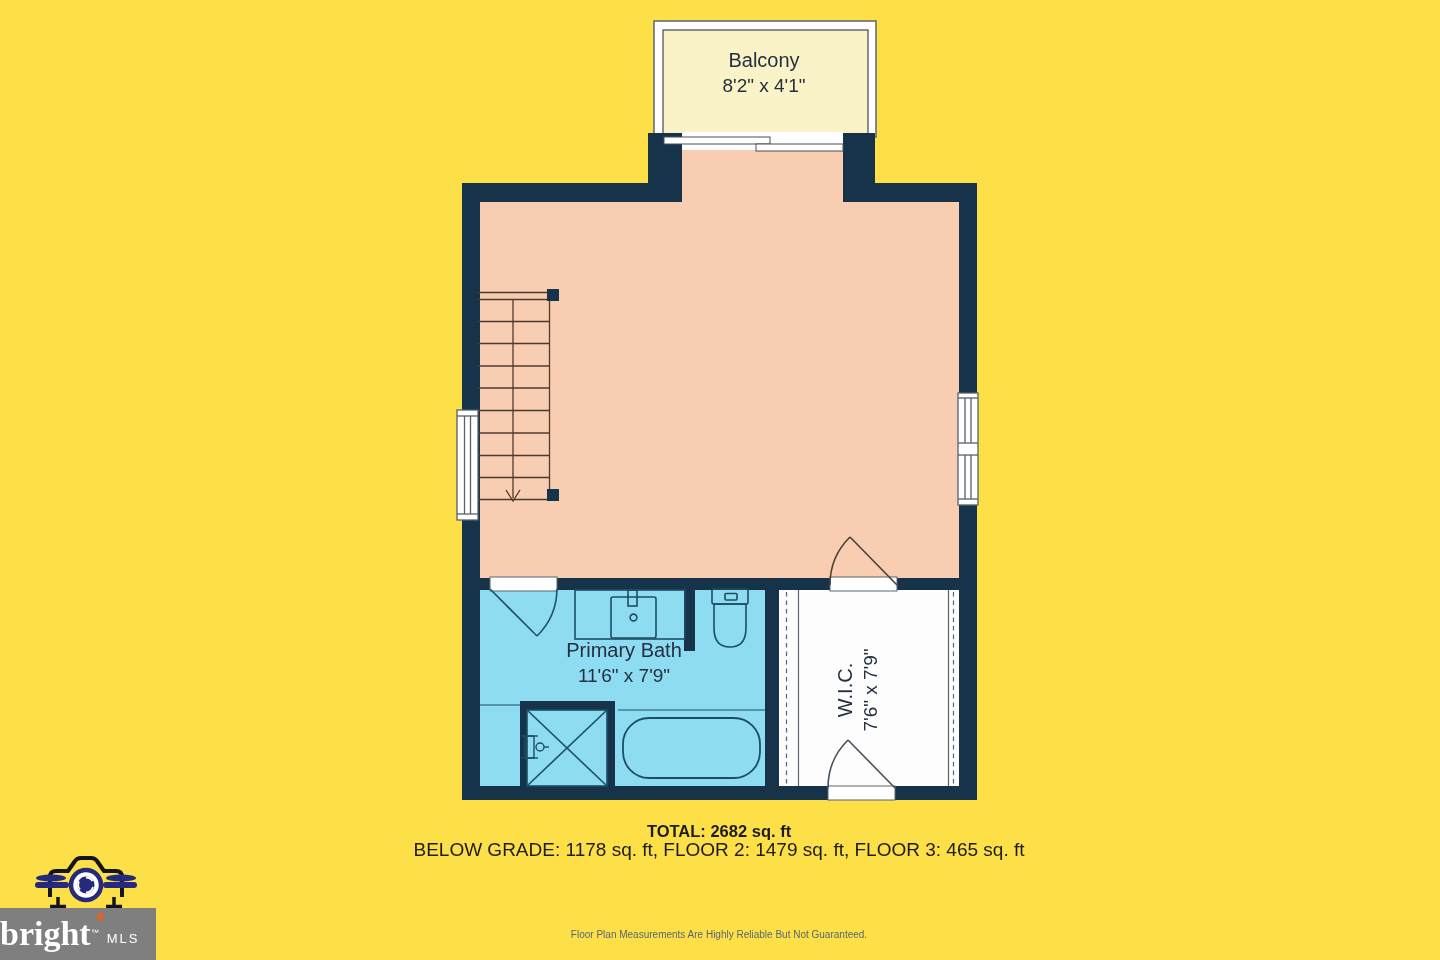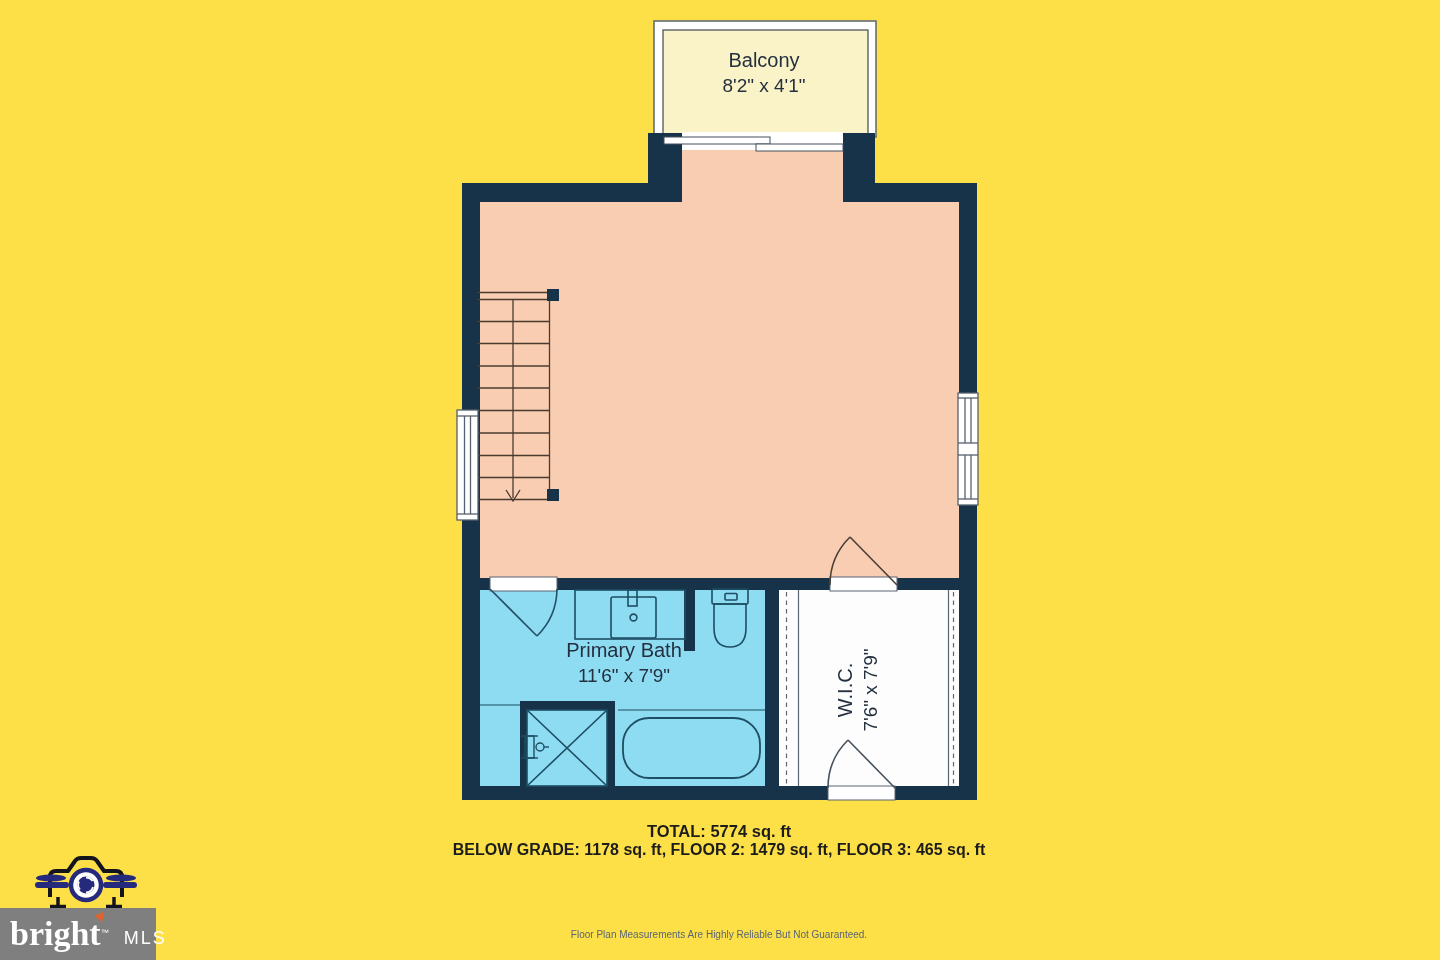--- a/index.html
+++ b/index.html
@@ -9,30 +9,30 @@
   .room-label{position:absolute;text-align:center;color:#24303f;transform:translateX(-50%);}
   .room-label .rname{font-size:20px;line-height:26px;display:block;}
   .room-label .rdims{font-size:19px;line-height:25px;display:block;}
   #wic-label{position:absolute;left:858px;top:690px;transform:translate(-50%,-50%) rotate(-90deg);
              text-align:center;color:#24303f;white-space:nowrap;}
   #wic-label .rname{font-size:20px;line-height:25px;display:block;}
   #wic-label .rdims{font-size:19px;line-height:25px;display:block;}
   #summary{position:absolute;left:719px;top:821px;transform:translateX(-50%);width:1100px;
            text-align:center;color:#1c1c1c;}
   #summary .total{font-size:16.5px;font-weight:bold;line-height:20px;}
-  #summary .sline{font-size:16px;line-height:18.5px;font-weight:bold;}
+  #summary .sline{font-size:19px;line-height:18.5px;}
   #disclaimer{position:absolute;left:719px;top:929px;transform:translateX(-50%);
               font-size:10px;color:#5a6672;white-space:nowrap;}
   #logo{position:absolute;left:0;top:845px;width:200px;height:115px;}
   #logo-band{position:absolute;left:0;top:63px;width:156px;height:52px;background:#7f7f7f;
-             display:flex;align-items:center;padding-left:10px;box-sizing:border-box;}
+             display:flex;align-items:center;padding-left:0;box-sizing:border-box;}
   #logo-band .brand{font-family:"Liberation Serif", serif;font-weight:600;font-size:34px;
                     color:#fff;line-height:34px;}
   #logo-band .tm{font-size:8px;color:#fff;vertical-align:top;position:relative;top:-2px;}
-  #logo-band .suffix{font-size:18px;color:#fff;letter-spacing:2px;margin-left:15px;position:relative;top:4px;}
+  #logo-band .suffix{font-size:13px;color:#fff;letter-spacing:2px;margin-left:8px;position:relative;top:4px;}
   #logo-arrow{position:absolute;left:96px;top:66px;width:0;height:0;
               border-left:5px solid transparent;border-right:5px solid transparent;
               border-bottom:9px solid #e0622c;transform:rotate(38deg);}
   #drone{position:absolute;left:34px;top:6px;}
 </style>
 </head>
 <body>
 
 <div id="page">
 
@@ -176,21 +176,21 @@
   <div class="room-label" style="left:603px;top:637px;margin-left:21px;">
     <span class="rname">Primary Bath</span>
     <span class="rdims">11'6" x 7'9"</span>
   </div>
   <div id="wic-label">
     <span class="rname">W.I.C.</span>
     <span class="rdims">7'6" x 7'9"</span>
   </div>
 
   <div id="summary">
-    <div class="total">TOTAL: 5774 sq. ft</div>
+    <div class="total">TOTAL: 2682 sq. ft</div>
     <div class="sline">BELOW GRADE: 1178 sq. ft, FLOOR 2: 1479 sq. ft, FLOOR 3: 465 sq. ft</div>
   </div>
   <div id="disclaimer">Floor Plan Measurements Are Highly Reliable But Not Guaranteed.</div>
 
   <div id="logo">
     <svg id="drone" width="104" height="62" viewBox="0 0 104 62">
       <path d="M 16 46 L 16 26 Q 16 20 22 20 L 34 20 L 41 10 Q 43 7 47 7 L 57 7 Q 61 7 63 10 L 70 20 L 82 20 Q 88 20 88 26 L 88 46" fill="none" stroke="#14141c" stroke-width="4" stroke-linejoin="round"></path>
       <line x1="24" y1="46" x2="24" y2="55" stroke="#14141c" stroke-width="3.5"></line>
       <line x1="80" y1="46" x2="80" y2="55" stroke="#14141c" stroke-width="3.5"></line>
       <line x1="16" y1="55.5" x2="32" y2="55.5" stroke="#14141c" stroke-width="3.5"></line>

